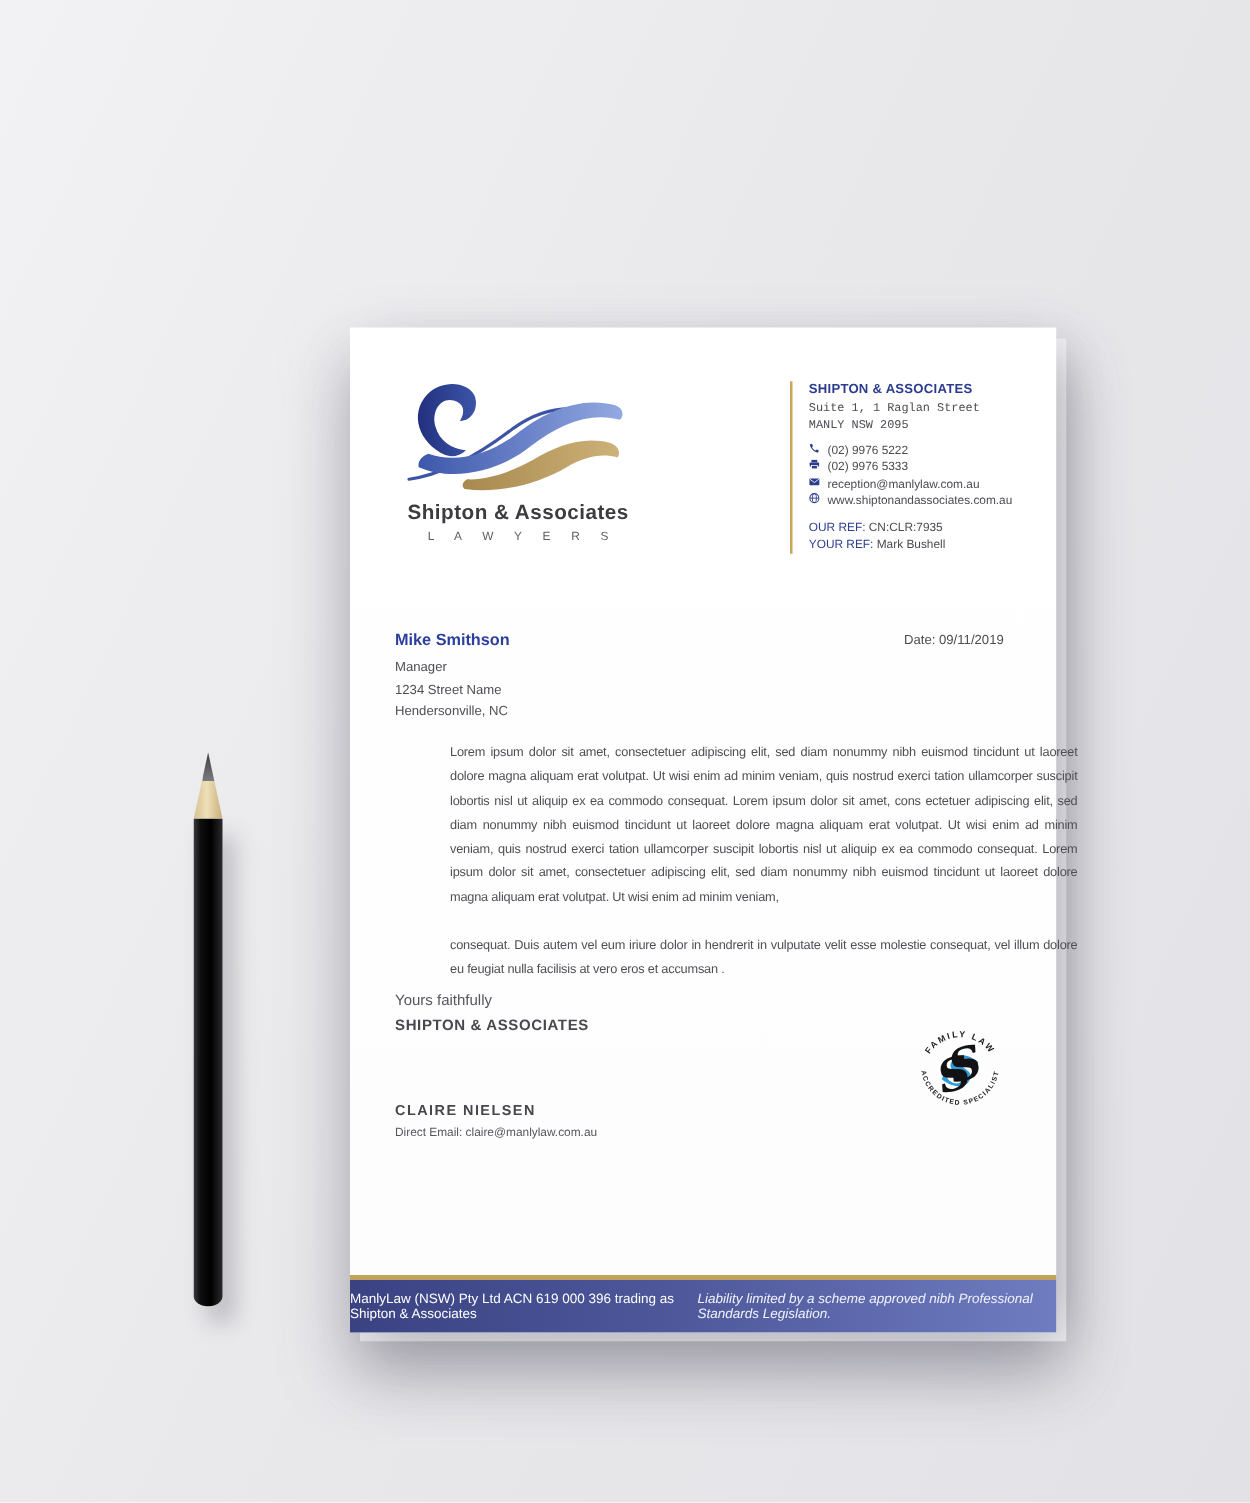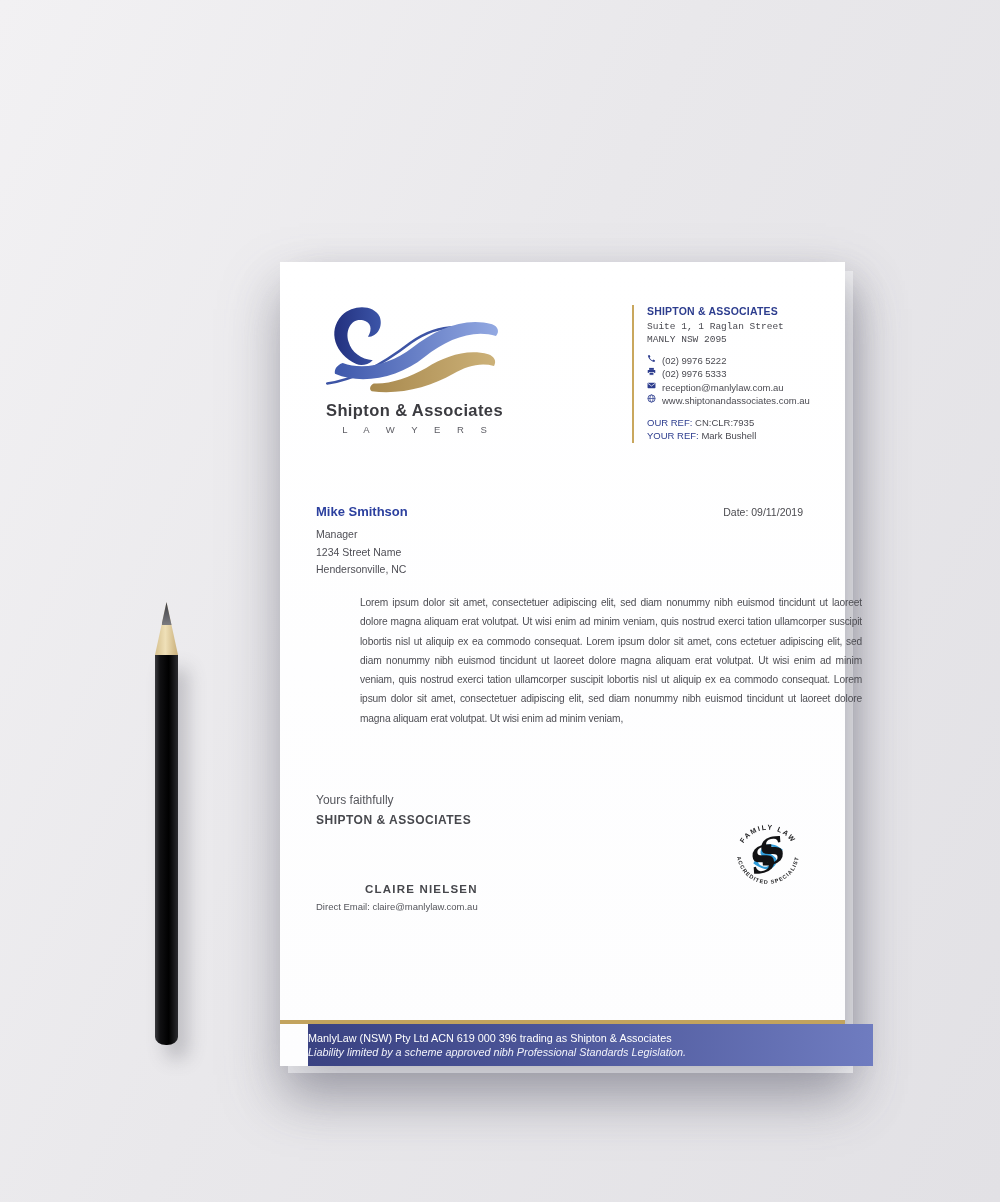--- a/index.html
+++ b/index.html
@@ -72,29 +72,29 @@
     text-align:justify; letter-spacing:-.15px; margin-bottom:19px;
   }
   .closing { position:absolute; left:36px; top:531px; }
   .closing-line { font-size:12px; color:#55565c; }
   .closing-company { font-size:12px; font-weight:bold; color:#47484d; letter-spacing:.5px; margin-top:6px; }
 
   .seal { position:absolute; left:447px; top:553px; width:82px; height:82px; }
   .seal svg { width:82px; height:82px; display:block; }
 
   .signatory { position:absolute; left:36px; top:621px; }
-  .signatory-name { font-size:11.5px; font-weight:bold; color:#46474c; letter-spacing:1.2px;text-align:right; }
+  .signatory-name { font-size:11.5px; font-weight:bold; color:#46474c; letter-spacing:1.2px; }
   .signatory-email { font-size:9.5px; color:#55565c; margin-top:6px; }
 
   
   .footer-gold { position:absolute; left:0; top:758px; width:100%; height:4px; background:#c2a35e; }
   .footer-blue {
     position:absolute; left:0; top:762px; width:100%; height:42px;
     background:linear-gradient(90deg,#3a4282 0%,#4d579a 45%,#6f7cc0 100%);
-    display:flex; flex-direction:column; align-items:flex-start; justify-content:center; gap:2px;margin-left:28px;
+    display:flex; align-items:center; justify-content:center; gap:2px;
   }
   .footer-line1 { font-size:10.8px; color:#ffffff; }
   .footer-line2 { font-size:10.8px; color:#f1f2fa; font-style:italic; }
 </style>
 </head>
 <body>
 
 <div class="pencil">
   <div class="tip-wood"></div>
   <div class="tip-graphite"></div>
@@ -180,20 +180,21 @@
   <div class="recipient">
     <div class="recipient-name">Mike Smithson</div>
     <div class="recipient-line">Manager</div>
     <div class="recipient-line">1234 Street Name</div>
     <div class="recipient-line">Hendersonville, NC</div>
   </div>
   <div class="date">Date: 09/11/2019</div>
 
   <div class="body-text">
     <p>Lorem ipsum dolor sit amet, consectetuer adipiscing elit, sed diam nonummy nibh euismod tincidunt ut laoreet dolore magna aliquam erat volutpat. Ut wisi enim ad minim veniam, quis nostrud exerci tation ullamcorper suscipit lobortis nisl ut aliquip ex ea commodo consequat.  Lorem ipsum dolor sit amet, cons ectetuer adipiscing elit, sed diam nonummy nibh euismod tincidunt ut laoreet dolore magna aliquam erat volutpat. Ut wisi enim ad minim veniam, quis nostrud exerci tation ullamcorper suscipit lobortis nisl ut aliquip ex ea commodo consequat. Lorem ipsum dolor sit amet, consectetuer adipiscing elit, sed diam nonummy nibh euismod tincidunt ut laoreet dolore magna aliquam erat volutpat. Ut wisi enim ad minim veniam,</p>
+    <p>consequat. Duis autem vel eum iriure dolor in hendrerit in vulputate velit esse molestie consequat, vel illum dolore eu feugiat nulla facilisis at vero eros et accumsan .</p>
   </div>
 
   <div class="closing">
     <div class="closing-line">Yours faithfully</div>
     <div class="closing-company">SHIPTON &amp; ASSOCIATES</div>
   </div>
 
   <div class="seal">
     <svg viewBox="0 0 100 100">
       <defs>

